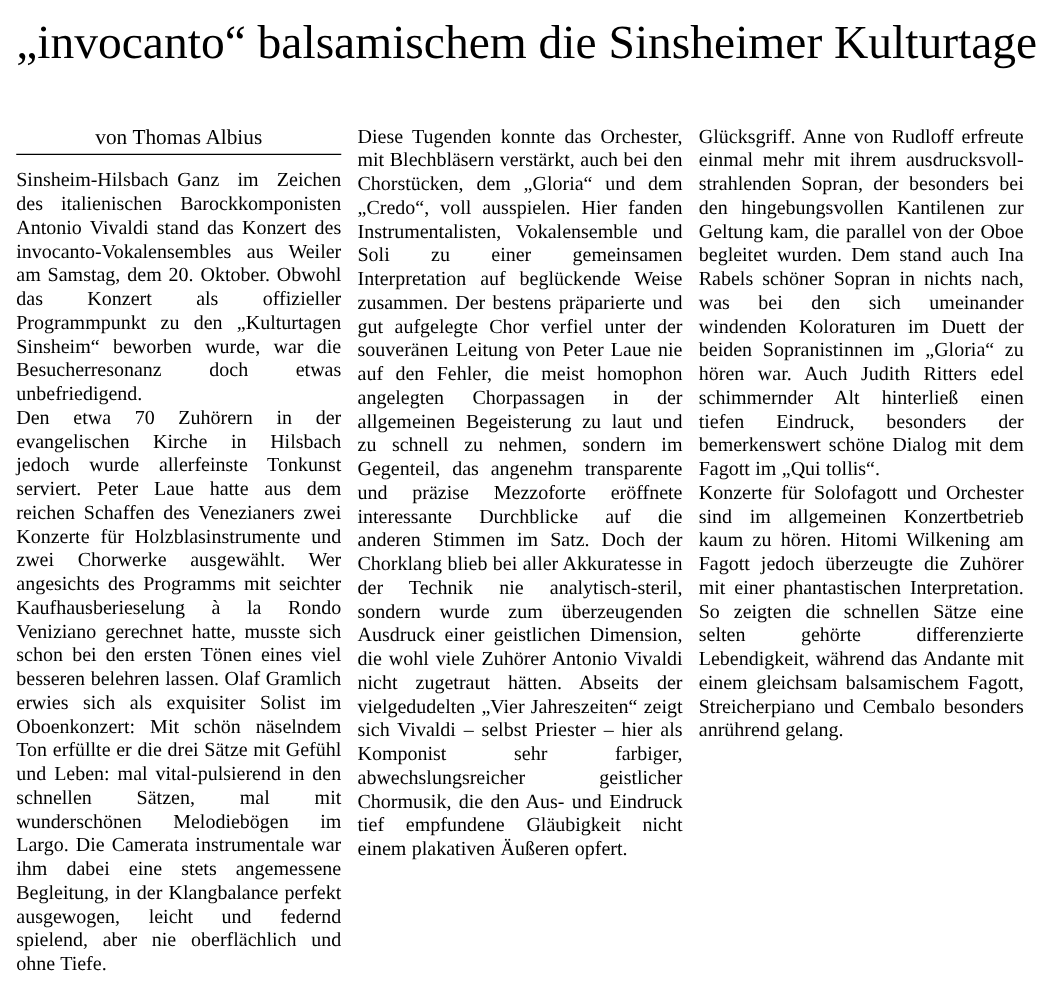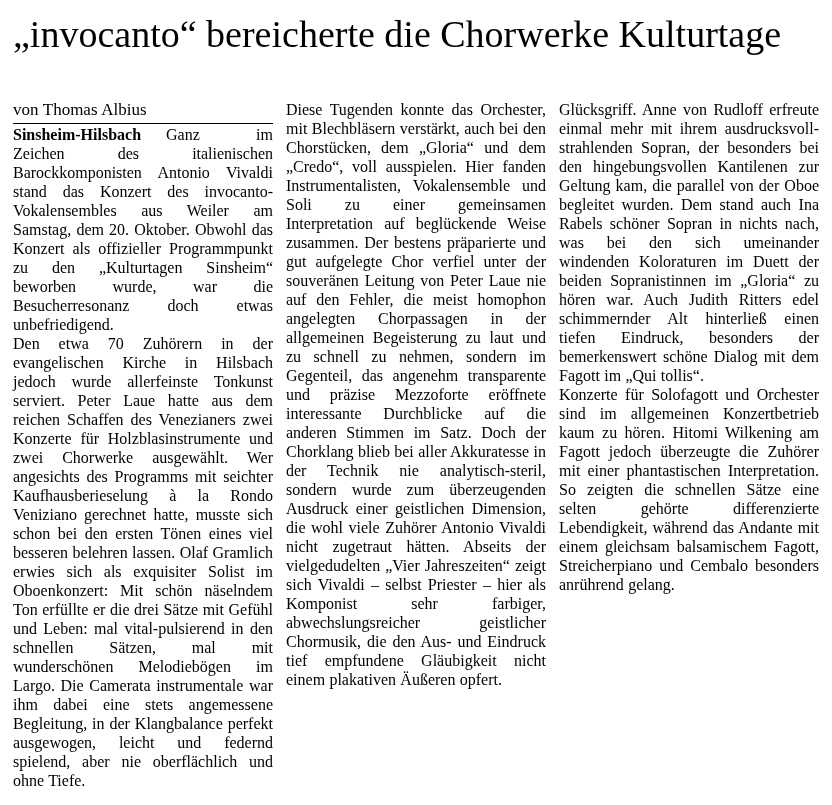--- a/index.html
+++ b/index.html
@@ -39,36 +39,36 @@
     -webkit-hyphens: auto;
     word-spacing: 0.02em;
   }
   .col p {
     margin: 0;
     padding: 0;
   }
   .byline {
     font-size: 17px;
     line-height: 19px;
-    text-align: left;
+    text-align: center;
     border-bottom: 1px solid #000000;
     padding-bottom: 4px;
-    margin-bottom: 1px;
+    margin-bottom: 11px;
   }
   .dateline {
-    font-weight: bold;
-    margin-right: 25px;
+    font-weight: normal;
+    margin-right: 7px;
   }
 </style>
 </head>
 <body>
 
 <div class="page">
 
-  <h1 class="headline">„invocanto“ bereicherte die Chorwerke Kulturtage</h1>
+  <h1 class="headline">„invocanto“ balsamischem die Sinsheimer Kulturtage</h1>
 
   <div class="columns">
 
     <div class="col">
       <div class="byline">
         <span>von Thomas Albius</span>
       </div>
       <p><span class="dateline">Sinsheim-Hilsbach</span><span>Ganz im Zeichen des italienischen Barockkomponisten Antonio Vivaldi stand das Konzert des invocanto-Vokalensembles aus Weiler am Samstag, dem 20. Oktober. Obwohl das Konzert als offizieller Programmpunkt zu den „Kulturtagen Sinsheim“ beworben wurde, war die Besucherresonanz doch etwas unbefriedigend.</span></p>
       <p>Den etwa 70 Zuhörern in der evangelischen Kirche in Hilsbach jedoch wurde allerfeinste Tonkunst serviert. Peter Laue hatte aus dem reichen Schaffen des Venezianers zwei Konzerte für Holzblasinstrumente und zwei Chorwerke ausgewählt. Wer angesichts des Programms mit seichter Kaufhausberieselung à la Rondo Veniziano gerechnet hatte, musste sich schon bei den ersten Tönen eines viel besseren belehren lassen. Olaf Gramlich erwies sich als exquisiter Solist im Oboenkonzert: Mit schön näselndem Ton erfüllte er die drei Sätze mit Gefühl und Leben: mal vital-pulsierend in den schnellen Sätzen, mal mit wunderschönen Melodiebögen im Largo. Die Camerata instrumentale war ihm dabei eine stets angemessene Begleitung, in der Klangbalance perfekt ausgewogen, leicht und federnd spielend, aber nie oberflächlich und ohne Tiefe.</p>
     </div>

